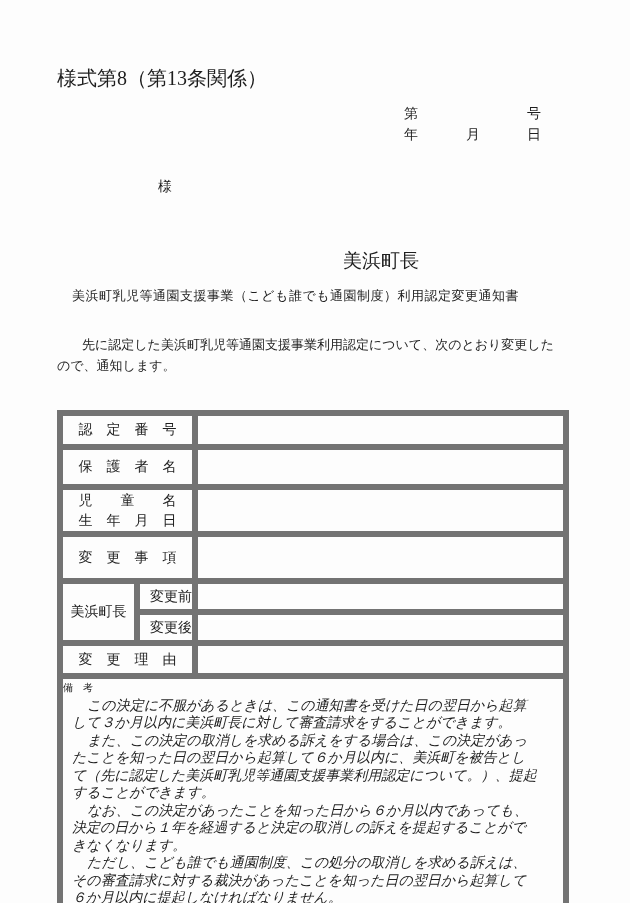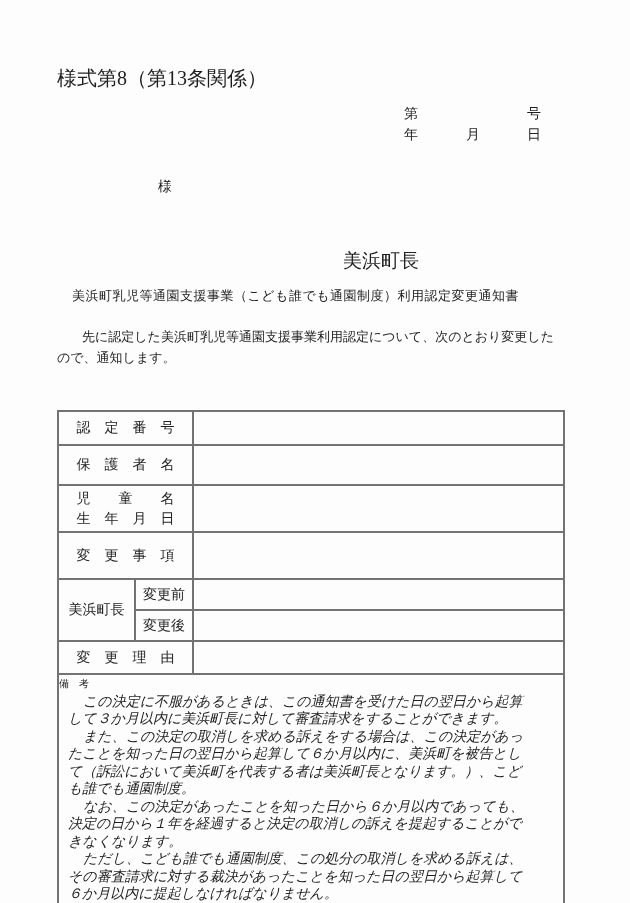--- a/index.html
+++ b/index.html
@@ -39,48 +39,48 @@
   .doc-title {
     left: 0; top: 287px;
     width: 591px;
     text-align: center;
     font-size: 13px;
     letter-spacing: 0.5px;
   }
 
   .body-text {
     position: absolute;
-    left: 57px; top: 326px;
+    left: 57px; top: 334px;
     width: 497px;
     font-size: 13px;
     line-height: 21px;
     text-indent: 25px;
     white-space: normal;
   }
 
   table.form-table {
     position: absolute;
     left: 57px; top: 410px;
     width: 506px;
     border-collapse: collapse;
     table-layout: fixed;
   }
   table.form-table td {
-    border: 2px solid #737373;
+    border: 6px solid #737373;
     font-size: 14px;
     padding: 0;
     vertical-align: middle;
     margin-left: 8px;
   }
   td.label-cell {
     text-align: center;
     line-height: 20px;
   }
   td.sub-label {
-    text-align: center;
+    text-align: right;
   }
   td.value-cell {
     background: #fdfdfd;
   }
   td.remarks-cell {
     vertical-align: top;
     font-size: 12px;
     line-height: 17.5px;
     padding: 3px 16px 0 4px;
   }
@@ -158,21 +158,21 @@
     </tr>
     <tr style="height:33px">
       <td class="label-cell" colspan="2">変　更　理　由</td>
       <td class="value-cell"></td>
     </tr>
     <tr style="height:196px">
       <td class="remarks-cell" colspan="3">
         <div class="remarks-label">備　考</div>
         <div class="remarks-body">
           <p>この決定に不服があるときは、この通知書を受けた日の翌日から起算して３か月以内に美浜町長に対して審査請求をすることができます。</p>
-          <p>また、この決定の取消しを求める訴えをする場合は、この決定があったことを知った日の翌日から起算して６か月以内に、美浜町を被告として（訴訟において美浜町を代表する者は美浜町長となります。）、こども誰でも通園制度。</p>
+          <p>また、この決定の取消しを求める訴えをする場合は、この決定があったことを知った日の翌日から起算して６か月以内に、美浜町を被告として（先に認定した美浜町乳児等通園支援事業利用認定について。）、提起することができます。</p>
           <p>なお、この決定があったことを知った日から６か月以内であっても、決定の日から１年を経過すると決定の取消しの訴えを提起することができなくなります。</p>
           <p>ただし、こども誰でも通園制度、この処分の取消しを求める訴えは、その審査請求に対する裁決があったことを知った日の翌日から起算して６か月以内に提起しなければなりません。</p>
         </div>
       </td>
     </tr>
   </tbody>
     </table>
 
 </div>
 

